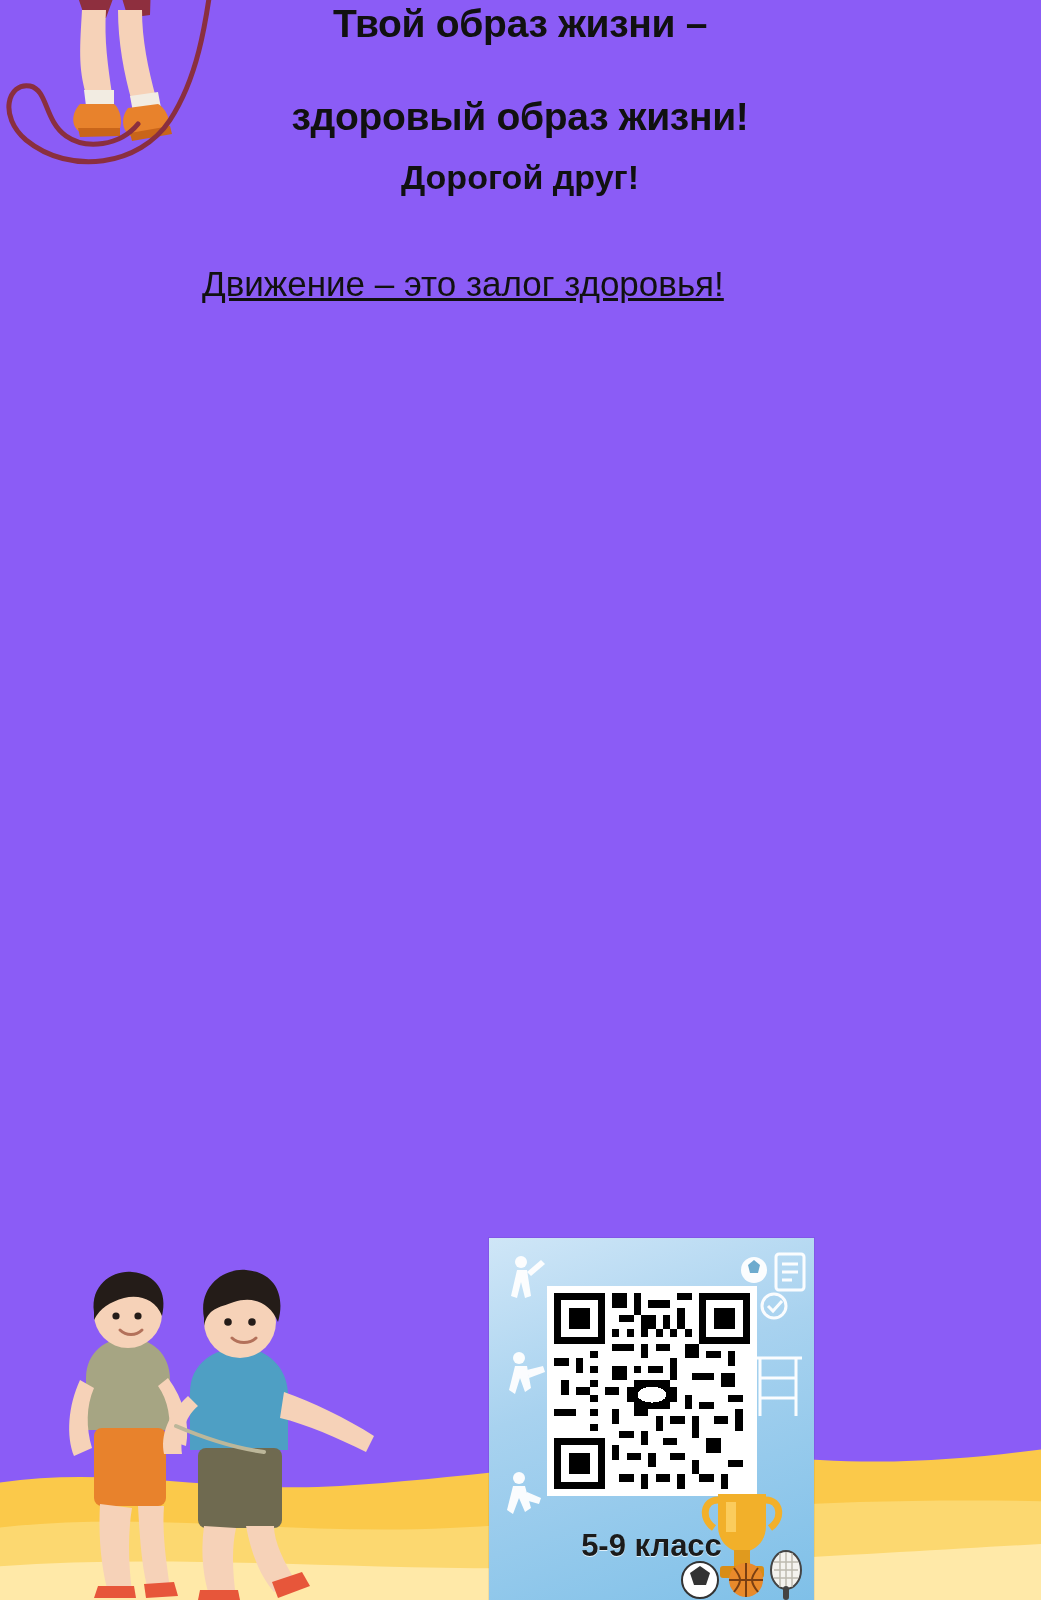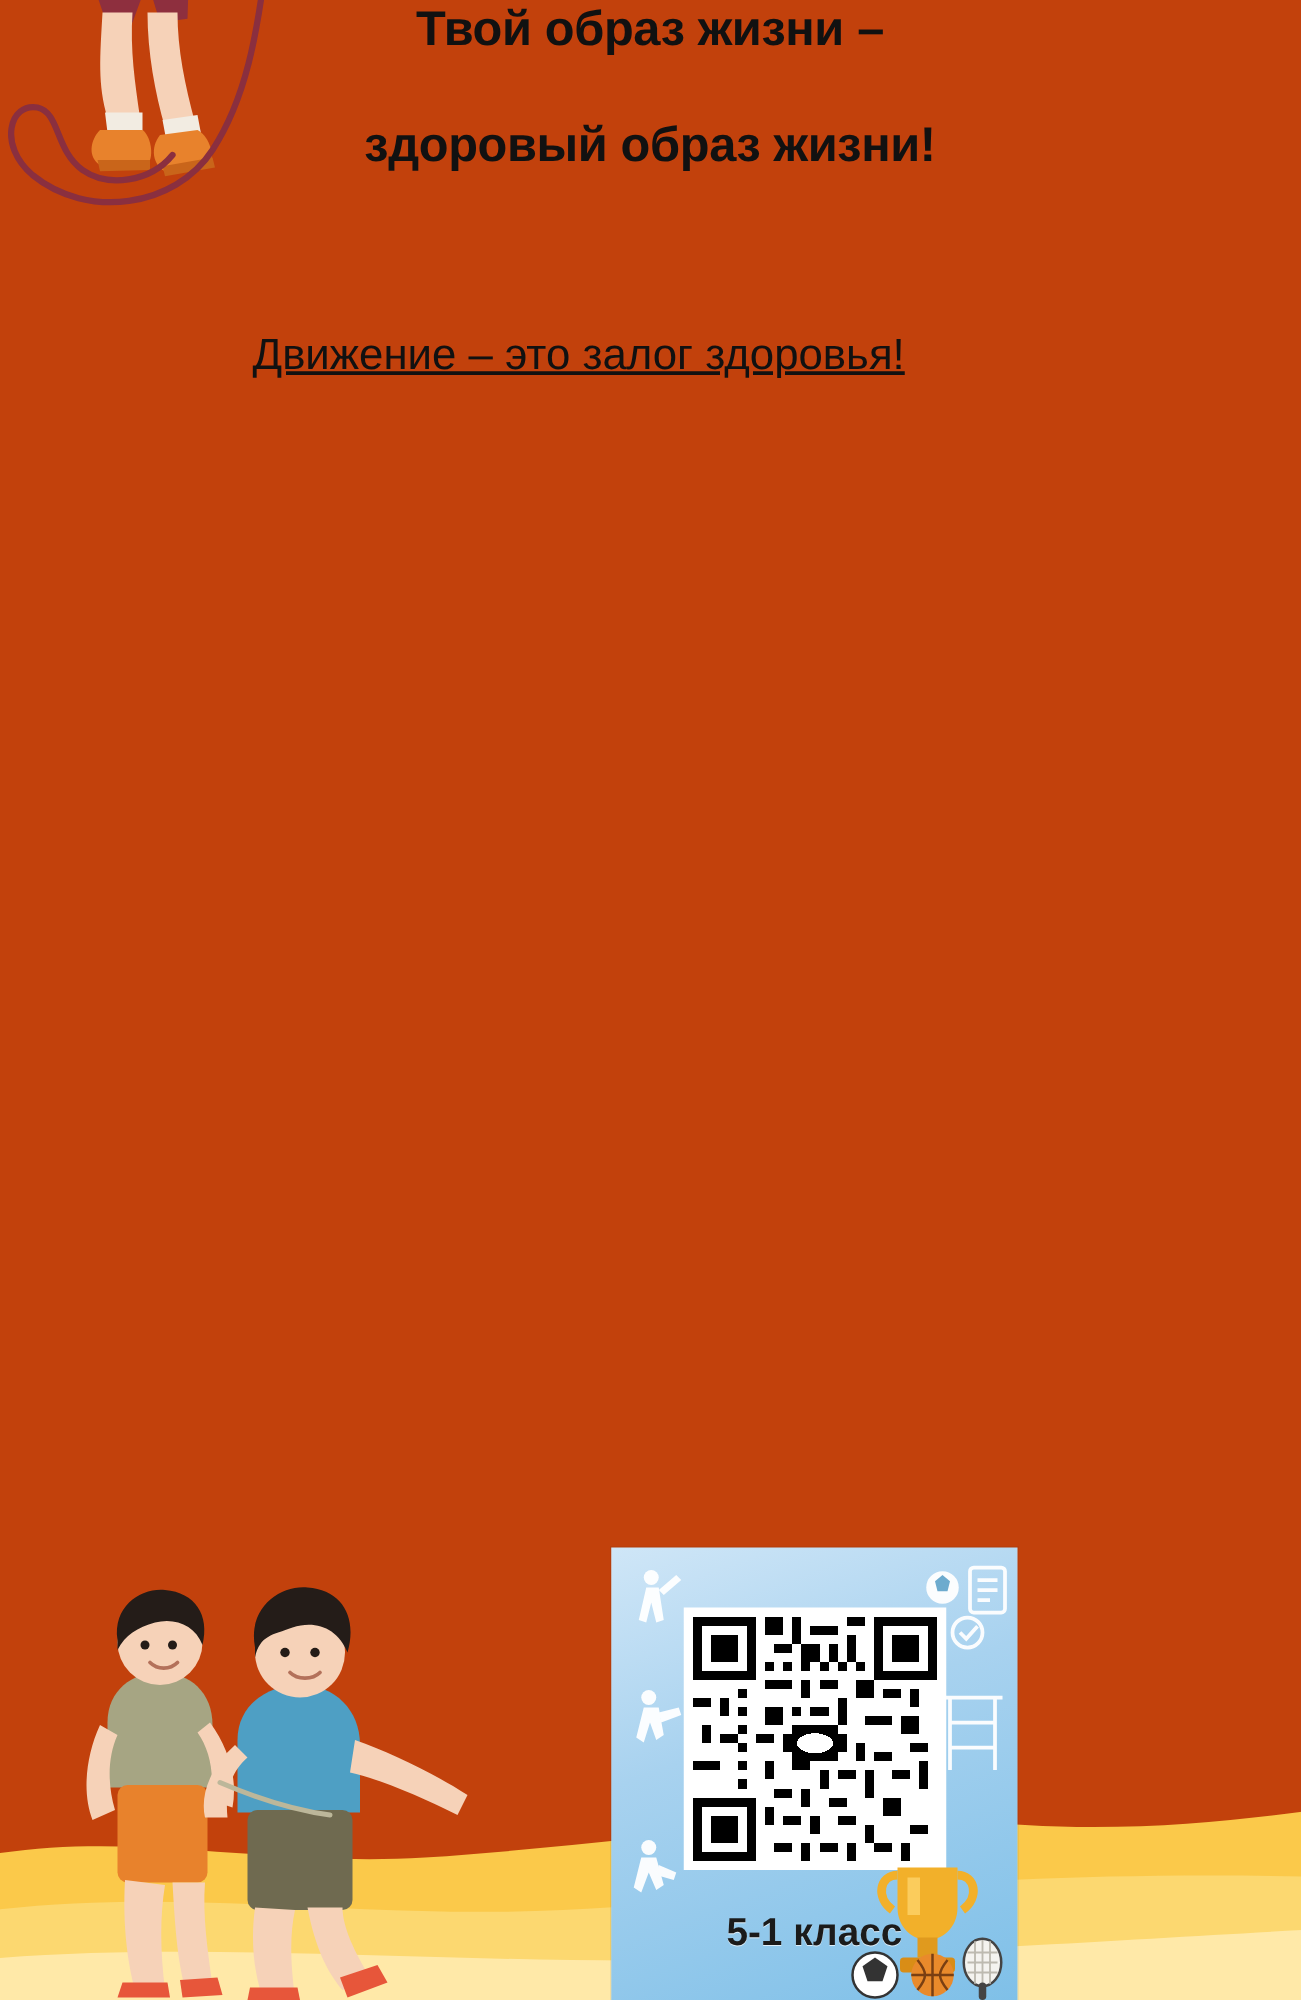--- a/index.html
+++ b/index.html
@@ -8,21 +8,21 @@
     background: #ffffff;
   }
   body {
     font-family: "Liberation Sans", sans-serif;
   }
   .page {
     position: relative;
     width: 1041px;
     height: 1600px;
     overflow: hidden;
-    background: #c2410c;
+    background: #8b5cf6;
   }
 
   
   .top-illustration {
     position: absolute;
     left: 0;
     top: -10px;
     width: 240px;
     height: 205px;
     pointer-events: none;
@@ -186,20 +186,21 @@
     </svg>
   </div>
 
   <div class="header">
     <div class="header-title">
       <span>Твой образ жизни –</span>
       <span class="line2">здоровый образ жизни!</span>
     </div>
   </div>
 
+  <div class="salutation">Дорогой друг!</div>
 
   <div class="body-text">
     <p>Движение – это залог здоровья!</p>
   </div>
 
   <div class="bottom-band">
 
     <svg class="sand" viewBox="0 0 1100 210" width="1100" height="210" xmlns="http://www.w3.org/2000/svg">
       <path d="M0 96 C120 72, 230 104, 360 96 C520 86, 660 58, 840 70 C940 76, 1030 64, 1100 54 L1100 210 L0 210 Z" fill="#fbc94a"></path>
       <path d="M0 140 C160 118, 300 146, 470 138 C640 130, 800 104, 1100 112 L1100 210 L0 210 Z" fill="#fcd870"></path>
@@ -369,21 +370,21 @@
               <rect x="24" y="26" width="1" height="2"></rect>
 
             <rect x="12" y="13" width="5" height="4" fill="#000000"></rect>
           </g>
           <g fill="#ffffff">
             <ellipse cx="14.5" cy="15" rx="2" ry="1.1"></ellipse>
           </g>
         </svg>
       </div>
 
-      <div class="qr-label">5-1 класс</div>
+      <div class="qr-label">5-9 класс</div>
 
       <svg class="trophy" viewBox="0 0 120 110" width="120" height="110" xmlns="http://www.w3.org/2000/svg">
         <path d="M36 10 H84 V42 C84 58, 72 68, 60 68 C48 68, 36 58, 36 42 Z" fill="#f2b02a"></path>
         <path d="M36 16 C22 16, 18 34, 32 44" fill="none" stroke="#f2b02a" stroke-width="7"></path>
         <path d="M84 16 C98 16, 102 34, 88 44" fill="none" stroke="#f2b02a" stroke-width="7"></path>
         <rect x="52" y="66" width="16" height="16" fill="#e09a1e"></rect>
         <rect x="38" y="82" width="44" height="12" rx="3" fill="#d98d16"></rect>
         <rect x="44" y="18" width="10" height="30" fill="#ffd872" opacity="0.7"></rect>
       </svg>
 

